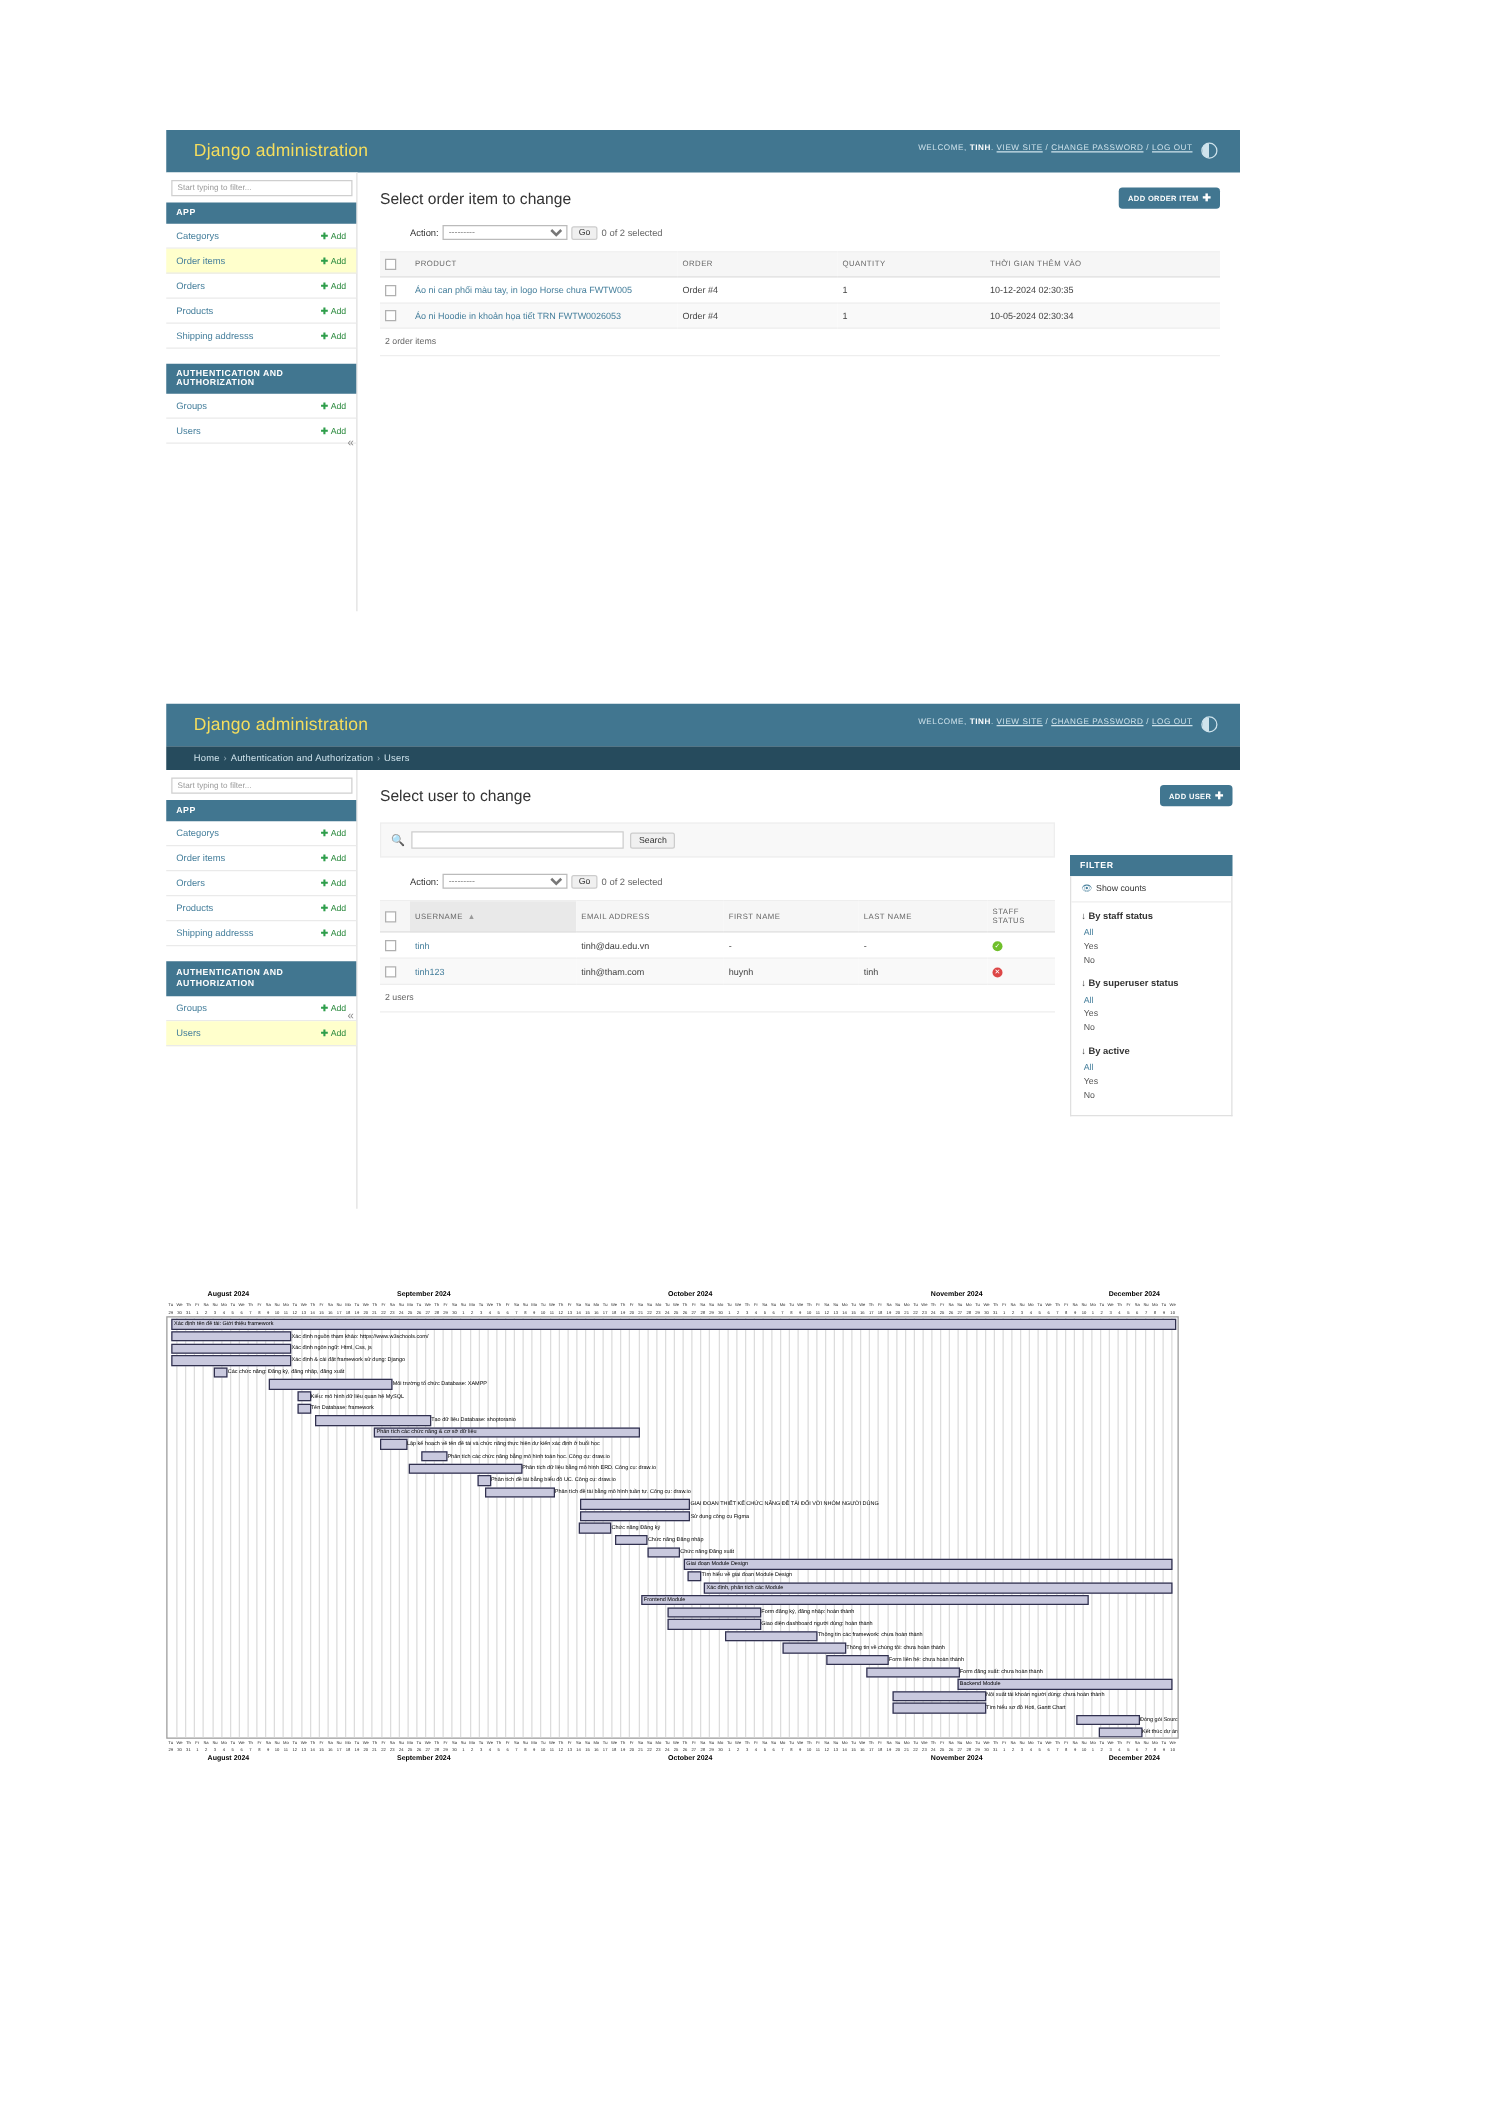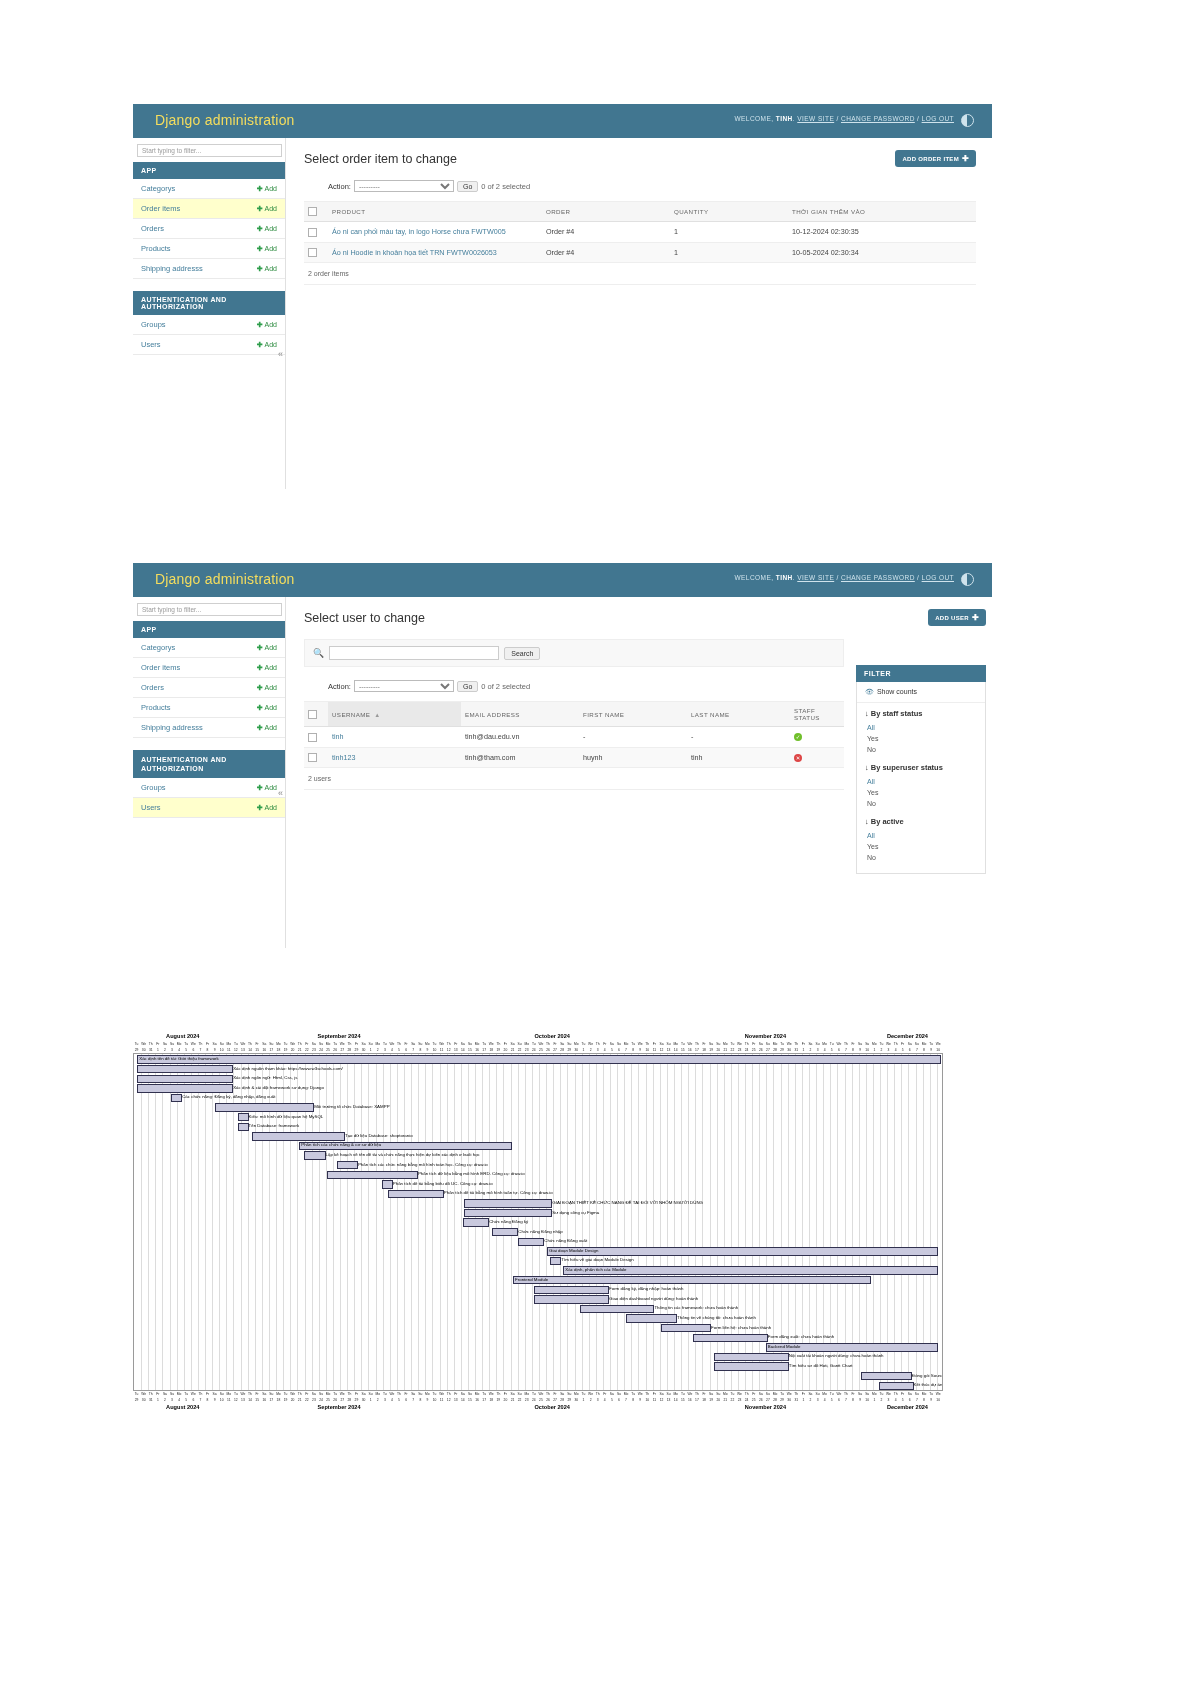--- a/index.html
+++ b/index.html
@@ -212,20 +212,23 @@
       <b>TINH</b><span>.</span>
       <a href="#">VIEW SITE</a>
       <span>/</span>
       <a href="#">CHANGE PASSWORD</a>
       <span>/</span>
       <a href="#">LOG OUT</a>
     </div>
     <div class="dj-theme"></div>
   </div>
 
+  <div class="dj-breadcrumb">
+    <a href="#" style="color:#cfe3ec;text-decoration:none;">Home</a><span class="sep">›</span><a href="#" style="color:#cfe3ec;text-decoration:none;">Authentication and Authorization</a><span class="sep">›</span><span>Users</span>
+  </div>
 
   <div class="dj-body" style="height:351px;">
     <div class="dj-sidebar" style="height:351px;">
       <div class="nav-filter">Start typing to filter...</div>
 
       <div class="nav-caption">APP</div>
       <div class="nav-row">
         <a href="#">Categorys</a>
         <span class="nav-add"><span class="plus">✚</span><span>Add</span></span>
       </div>

